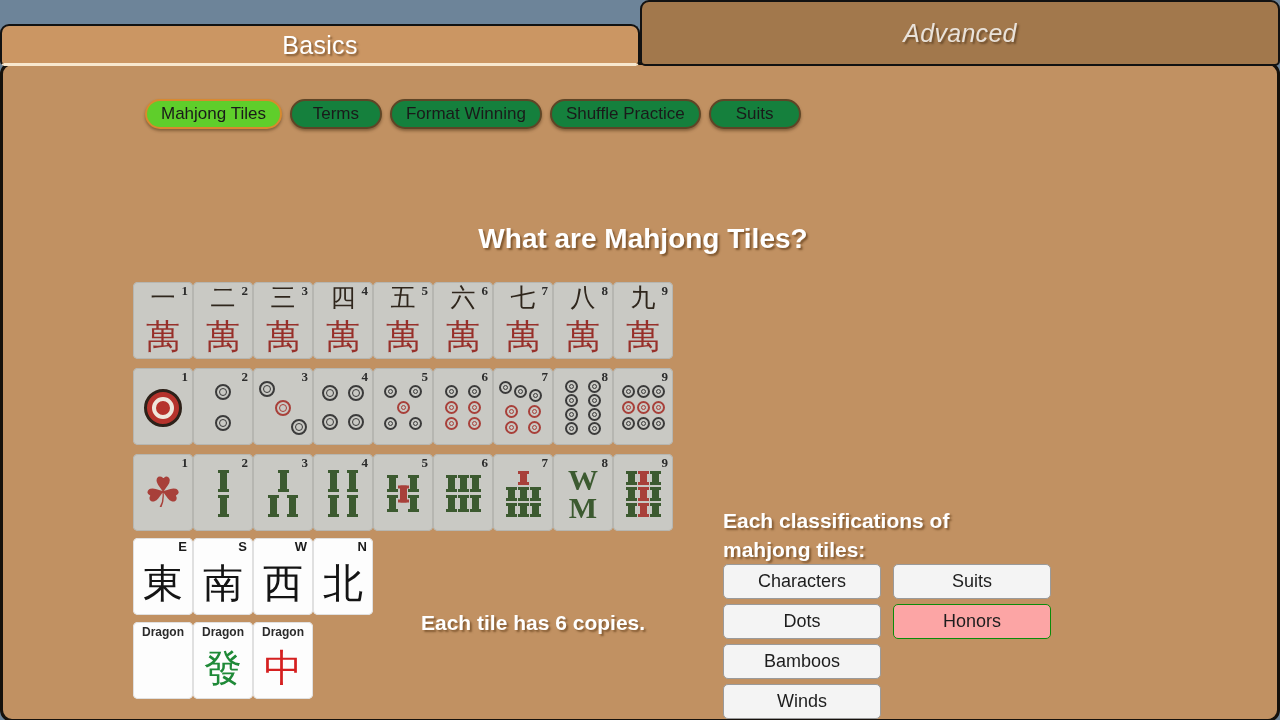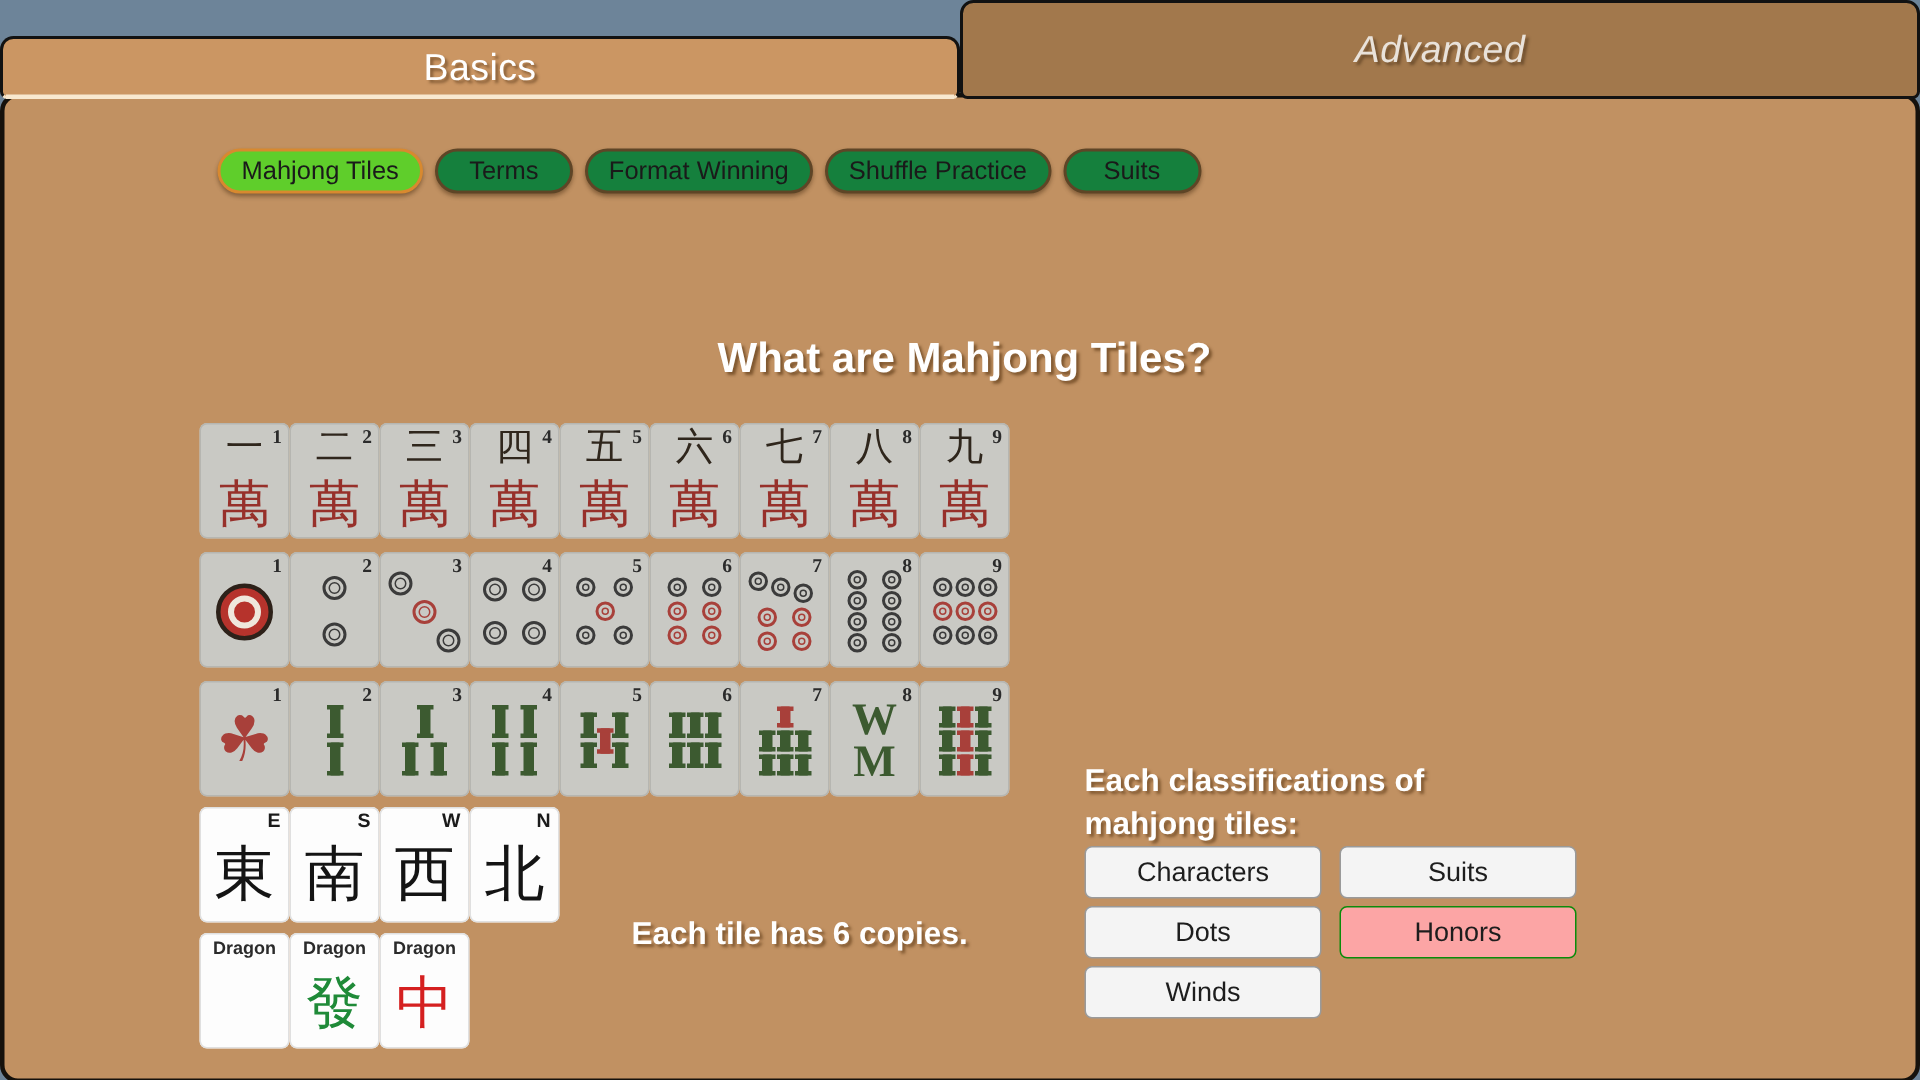--- a/index.html
+++ b/index.html
@@ -747,20 +747,23 @@
     </div>
 
     <div class="class-col col-left">
       <div class="class-btn">
         <span>Characters</span>
       </div>
       <div class="class-btn">
         <span>Dots</span>
       </div>
       <div class="class-btn">
+        <span>Bamboos</span>
+      </div>
+      <div class="class-btn">
         <span>Winds</span>
       </div>
 
     </div>
 
     <div class="class-col col-right">
       <div class="class-btn">
         <span>Suits</span>
       </div>
       <div class="class-btn active">

